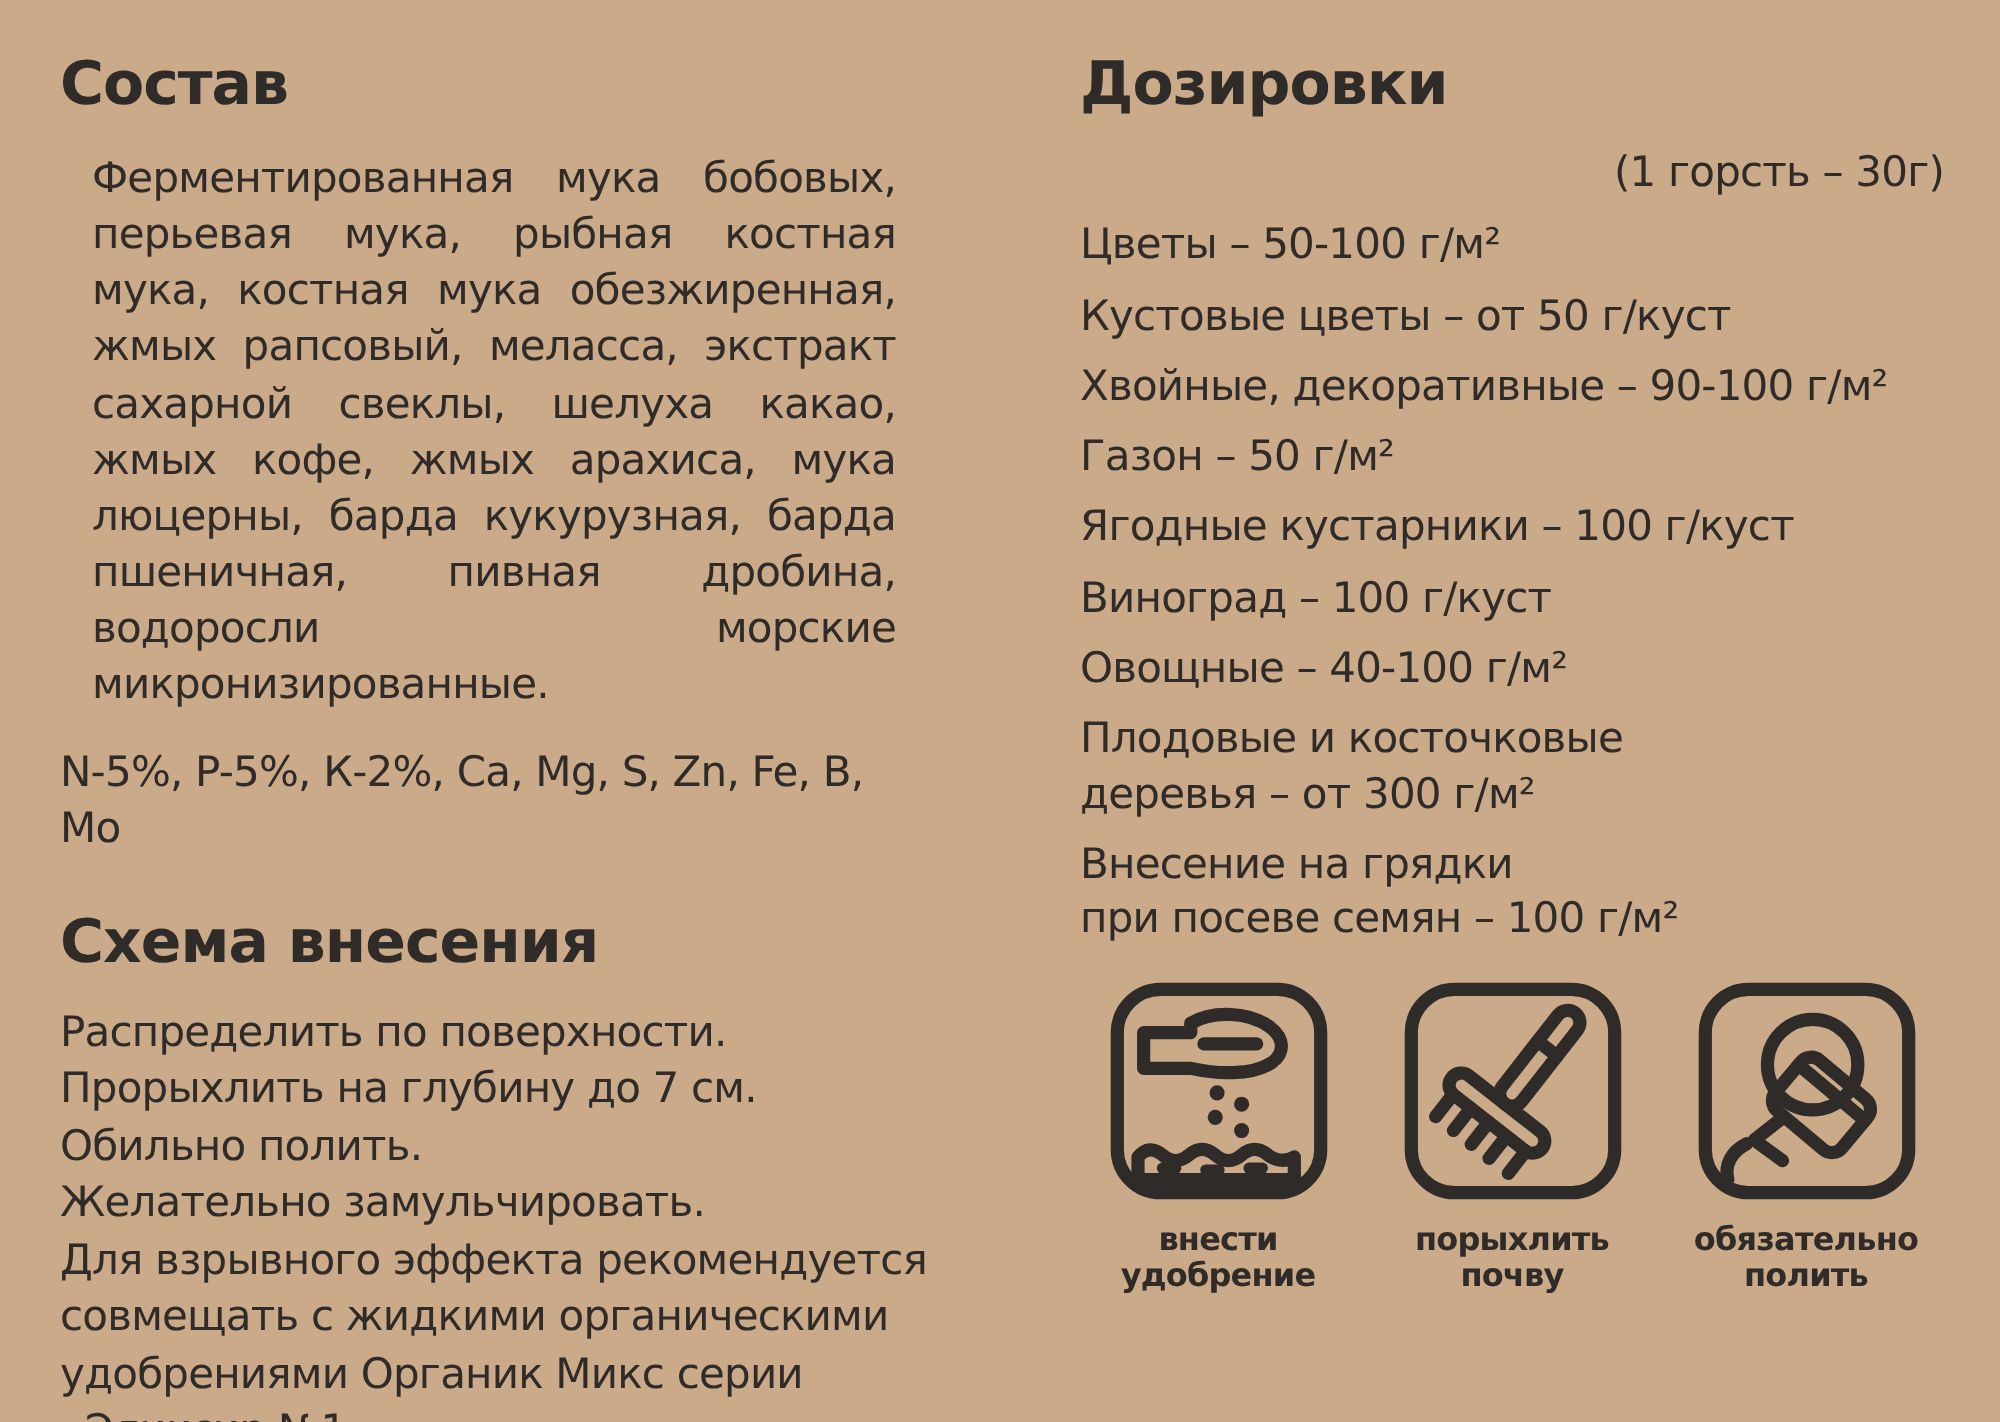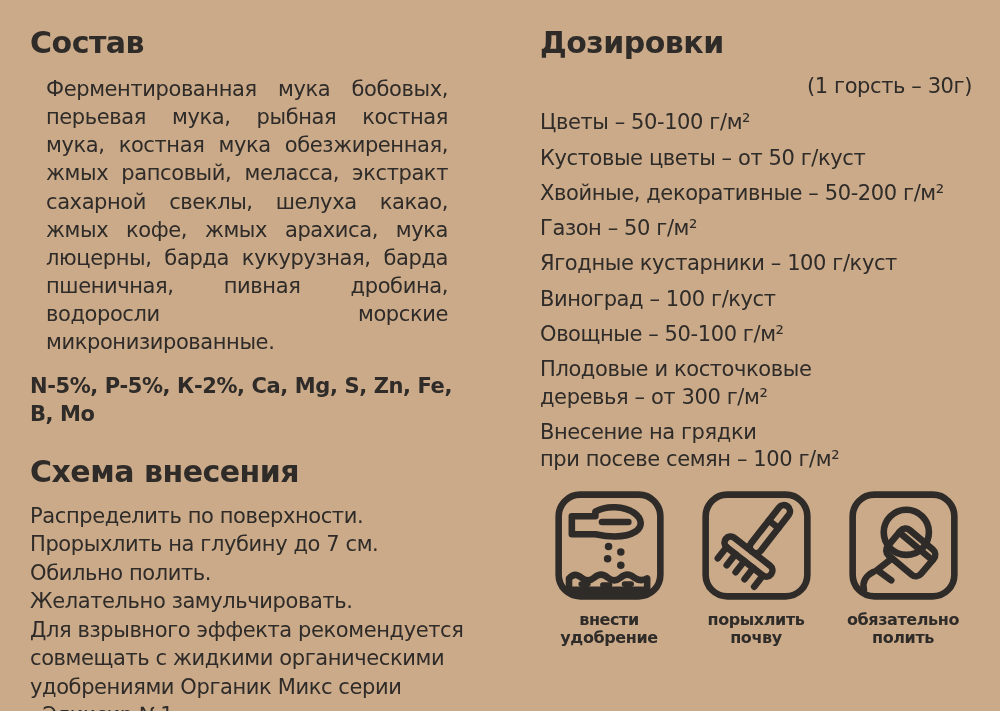--- a/index.html
+++ b/index.html
@@ -20,21 +20,20 @@
     font-size: 30px; font-weight: bold; line-height: 1.1;
     margin: 0 0 14px 0; letter-spacing: -0.5px;
   }
   .body-text {
     font-size: 21px; line-height: 1.34; letter-spacing: -0.4px;
     margin: 16px; text-align: justify;
   }
   .npk-line {
     font-size: 21px; line-height: 1.34; letter-spacing: -0.4px;
     margin: 1px 0 0 0;
-    font-weight: bold;
   }
   .application-section { margin-top: 26px; }
   .app-line { font-size: 21px; line-height: 1.36; letter-spacing: -0.4px; }
   .season-line { margin-top: 19px; font-size: 21px; line-height: 1.34; letter-spacing: -0.4px; }
 
   .dosage-note { font-size: 21px; line-height: 1.3; letter-spacing: -0.4px; margin-bottom: 9px; text-align: right; }
   .dosage-item {
     font-size: 21px; line-height: 1.3; letter-spacing: -0.4px;
     margin-bottom: 8px; white-space: pre-line;
   }
@@ -76,25 +75,25 @@
 
   </div>
 
   <div class="col col-right">
 
     <section>
       <h2 class="section-title">Дозировки</h2>
       <div class="dosage-note">(1 горсть – 30г)</div>
       <div class="dosage-item">Цветы – 50-100 г/м²</div>
       <div class="dosage-item">Кустовые цветы – от 50 г/куст</div>
-      <div class="dosage-item">Хвойные, декоративные – 50-200 г/м²</div>
+      <div class="dosage-item">Хвойные, декоративные – 90-100 г/м²</div>
       <div class="dosage-item">Газон – 50 г/м²</div>
       <div class="dosage-item">Ягодные кустарники – 100 г/куст</div>
       <div class="dosage-item">Виноград – 100 г/куст</div>
-      <div class="dosage-item">Овощные  – 50-100 г/м²</div>
+      <div class="dosage-item">Овощные  – 40-100 г/м²</div>
       <div class="dosage-item">Плодовые и косточковые
 деревья – от 300 г/м²</div>
       <div class="dosage-item">Внесение на грядки
 при посеве семян – 100 г/м²</div>
     </section>
 
     <div class="steps">
 
       <div class="step">
         <div class="icon-box">

